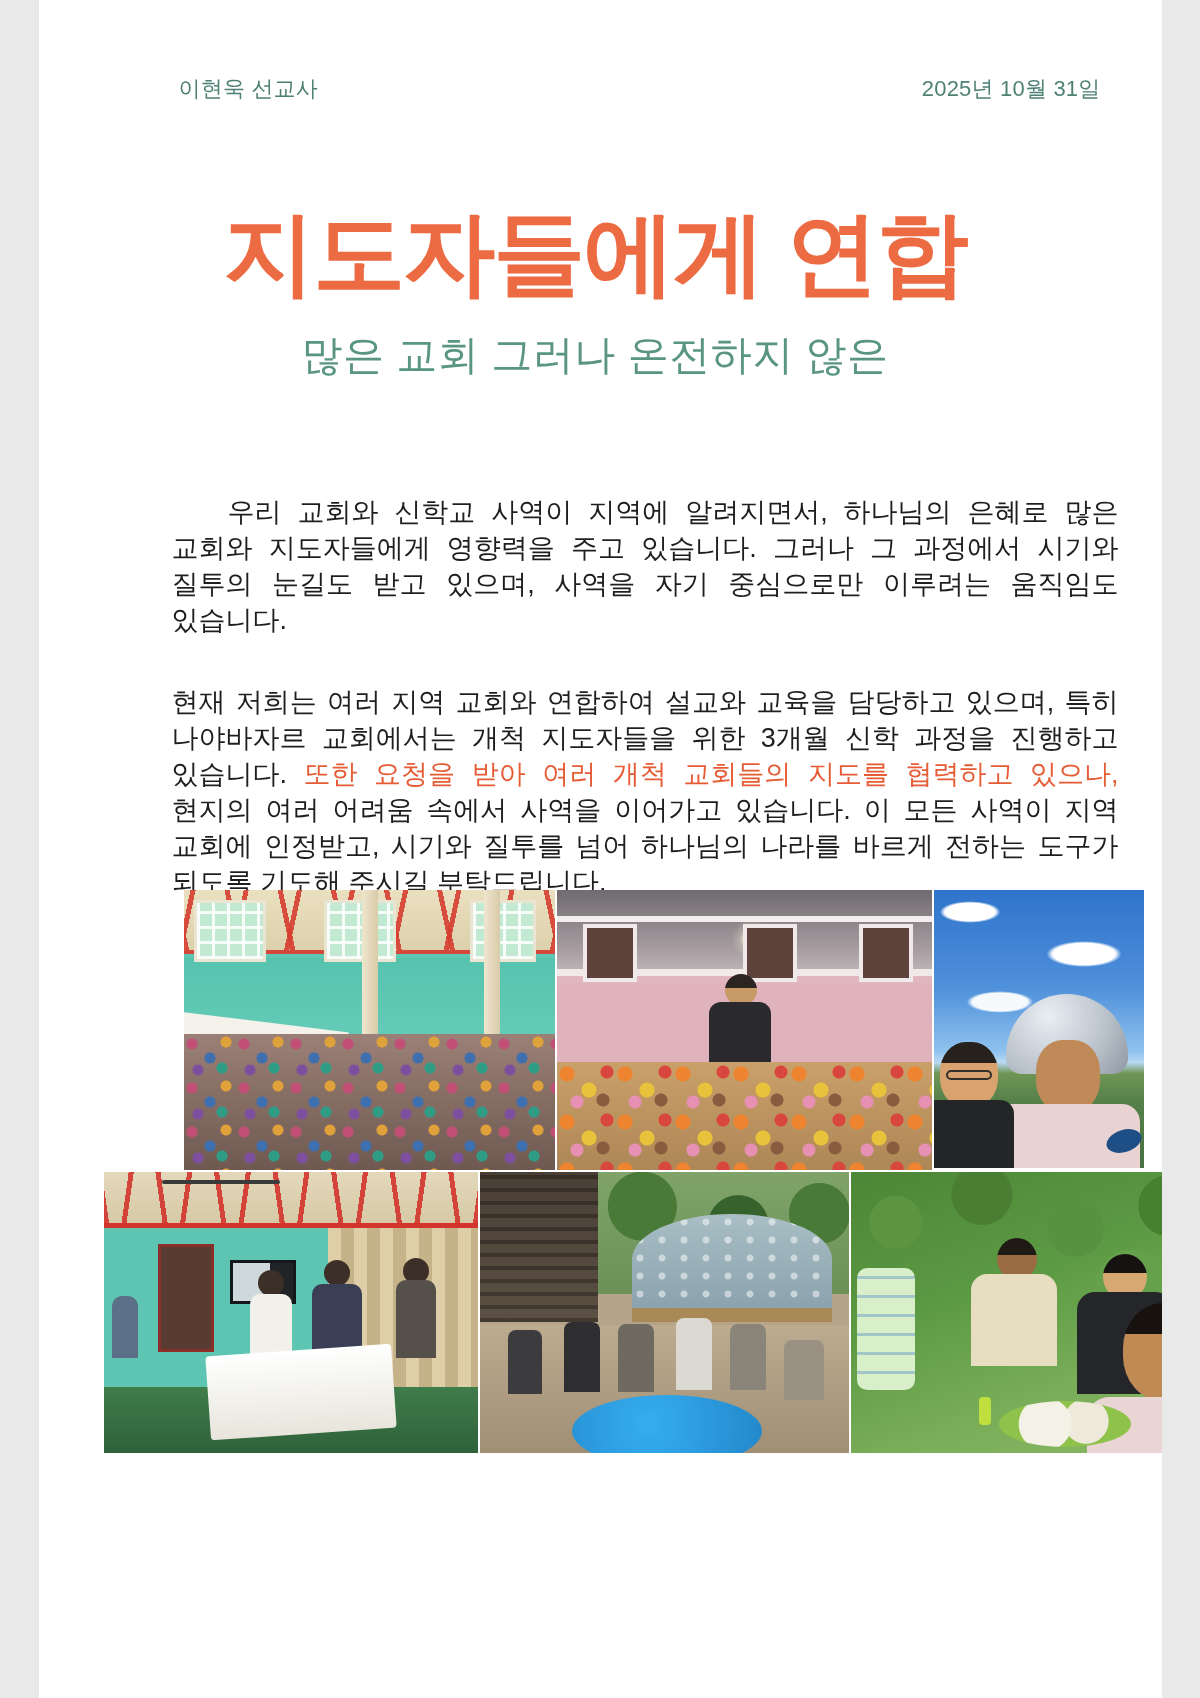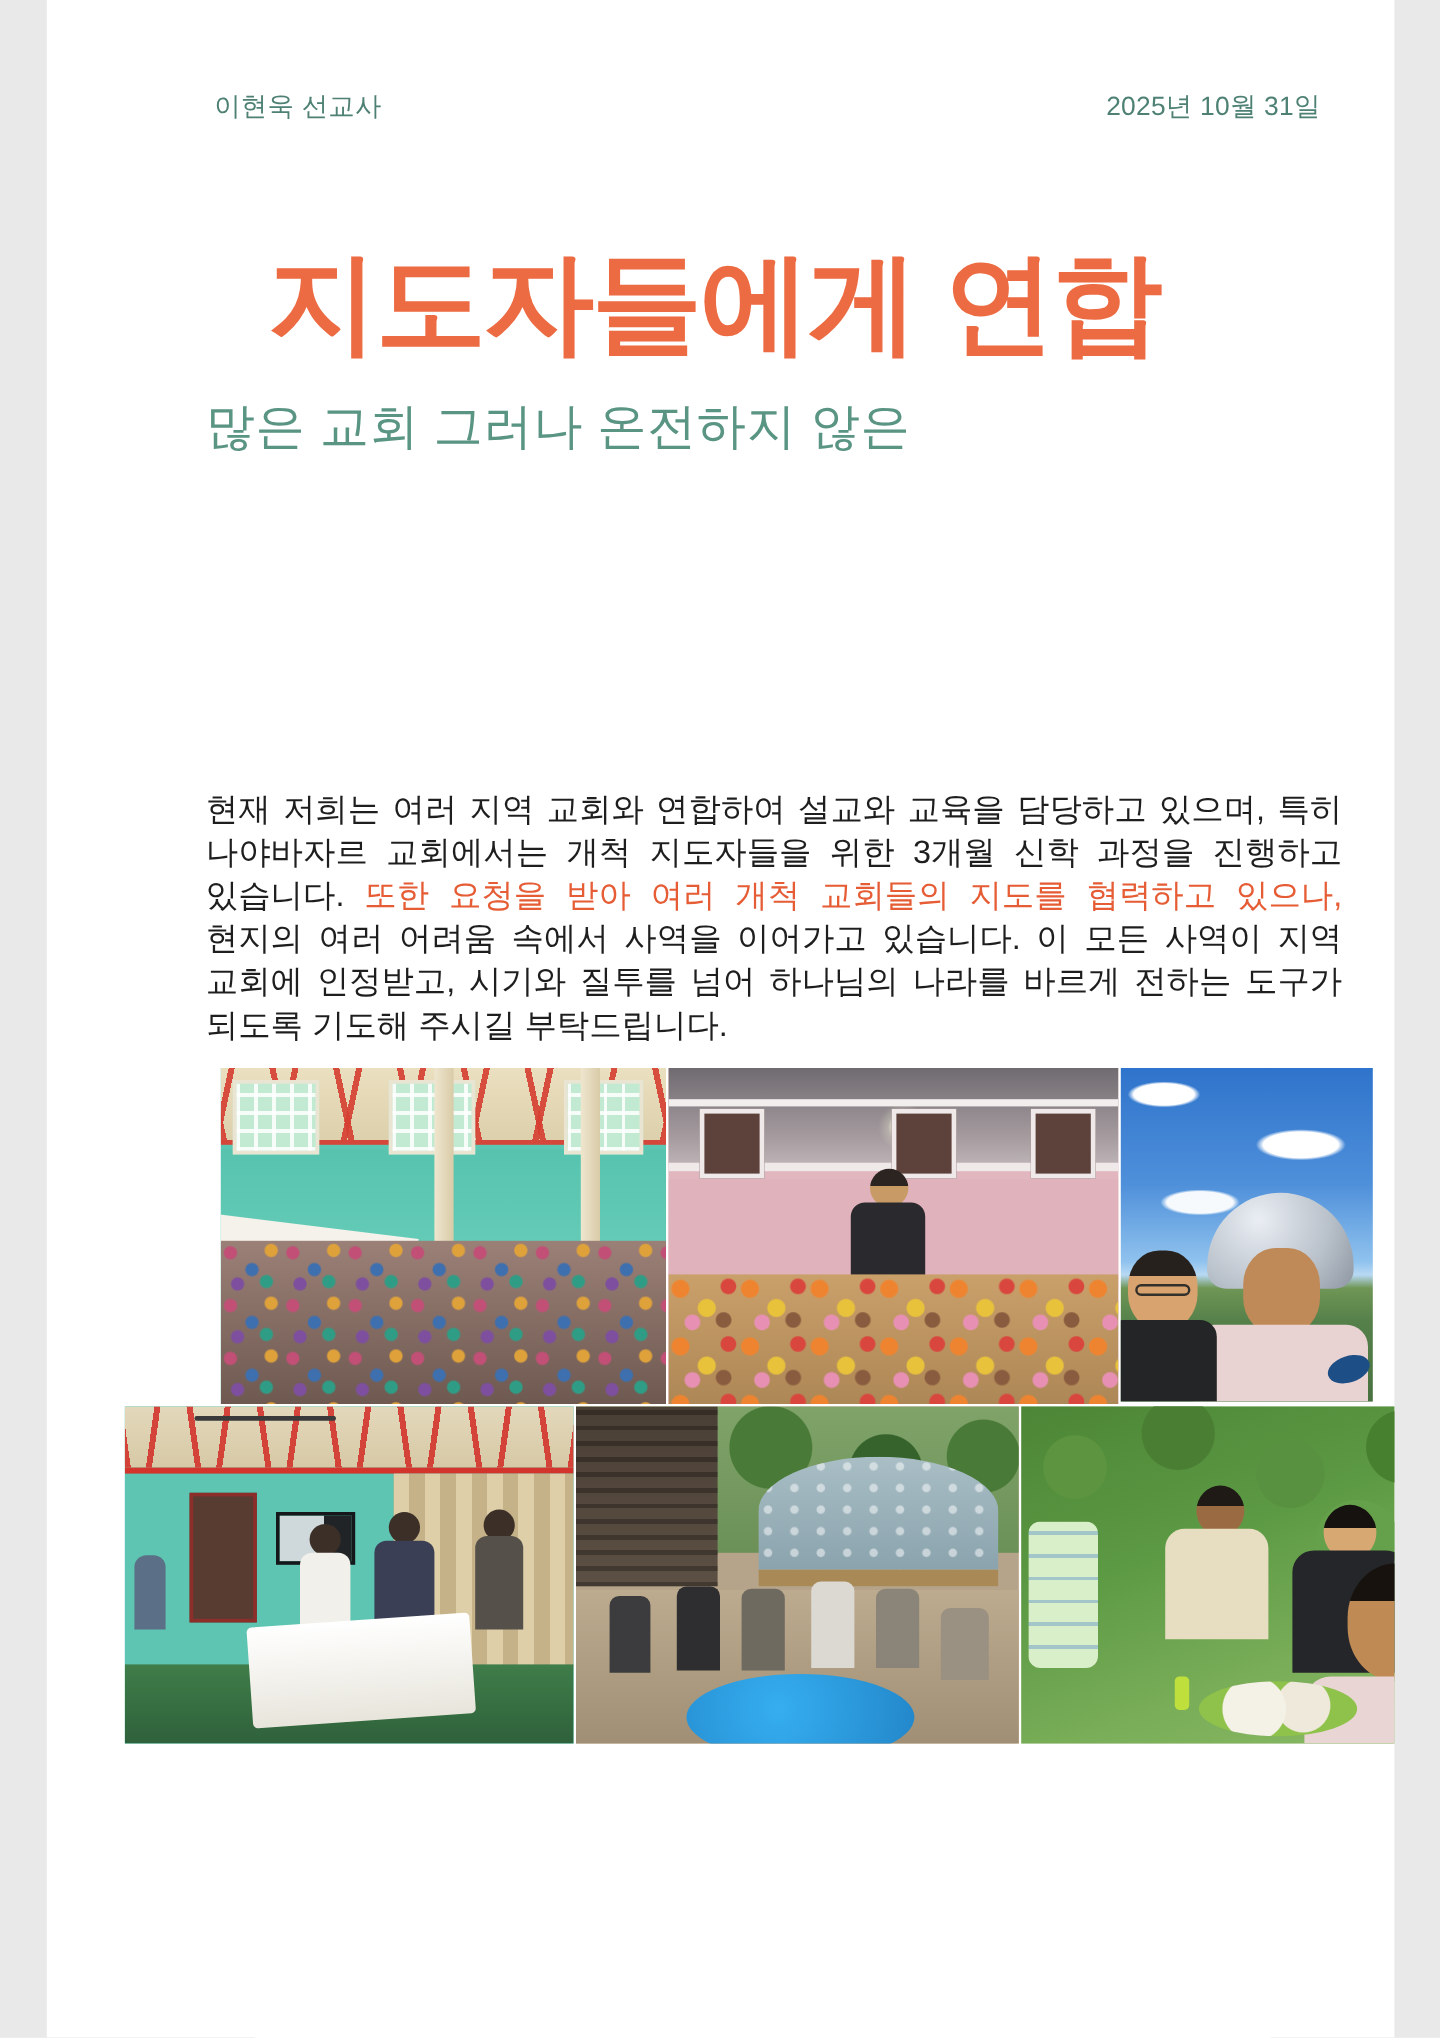--- a/index.html
+++ b/index.html
@@ -19,31 +19,31 @@
   .footer-row { top:1596px; }
   
   .hero-title {
     position:absolute; left:133px; top:202px; width:847px;
     text-align:center; color:#ed6b42;
     font-size:92px; font-weight:800; letter-spacing:-2px; line-height:1.12;
     white-space:nowrap;
   }
   .hero-subtitle {
     position:absolute; left:133px; top:328px; width:847px;
-    text-align:left; color:#5a9583;
+    text-align:center; color:#5a9583;
     font-size:41px; font-weight:400; letter-spacing:.5px;
   }
   
   .body-par {
     position:absolute; left:133px; width:947px;
     color:#1e1e1e; font-size:27px; line-height:36px;
     text-align:justify; word-break:keep-all;
   }
   .par-1 { top:494px; text-indent:56px; }
-  .par-2 { top:656px; }
+  .par-2 { top:684px; }
   .seg-orange { color:#e55c35; }
   
   .photo { position:absolute; overflow:hidden; background:#ccc; }
   .ph-el { position:absolute; }
 
   
   .pA { left:145px; top:890px; width:371px; height:280px; background:#5cc7b2; }
   .pA-ceiling { left:0; top:0; right:0; height:64px;
     background:
       repeating-linear-gradient(78deg, rgba(214,62,48,.9) 0 5px, transparent 5px 52px),
@@ -202,20 +202,21 @@
 <div class="page">
 
   <div class="meta-row header-row">
     <span>이현욱 선교사</span>
     <span>2025년 10월 31일</span>
   </div>
 
   <h1 class="hero-title">지도자들에게 연합</h1>
   <div class="hero-subtitle">많은 교회 그러나 온전하지 않은</div>
 
+  <p class="body-par par-1">우리 교회와 신학교 사역이 지역에 알려지면서, 하나님의 은혜로 많은 교회와 지도자들에게 영향력을 주고 있습니다. 그러나 그 과정에서 시기와 질투의 눈길도 받고 있으며, 사역을 자기 중심으로만 이루려는 움직임도 있습니다.</p>
   <p class="body-par par-2"><span>현재 저희는 여러 지역 교회와 연합하여 설교와 교육을 담당하고 있으며, 특히 나야바자르 교회에서는 개척 지도자들을 위한 3개월 신학 과정을 진행하고 있습니다. </span><span class="seg-orange">또한 요청을 받아 여러 개척 교회들의 지도를 협력하고 있으나,</span><span> 현지의 여러 어려움 속에서 사역을 이어가고 있습니다. 이 모든 사역이 지역 교회에 인정받고, 시기와 질투를 넘어 하나님의 나라를 바르게 전하는 도구가 되도록 기도해 주시길 부탁드립니다.</span></p>
 
   <div class="photo pA" title="church-hall-congregation">
     <div class="ph-el pA-ceiling"></div>
     <div class="ph-el pA-wall"></div>
     <div class="ph-el pA-win w1"></div>
     <div class="ph-el pA-win w2"></div>
     <div class="ph-el pA-win w3"></div>
     <div class="ph-el pA-pillar p1"></div>
     <div class="ph-el pA-pillar p2"></div>

